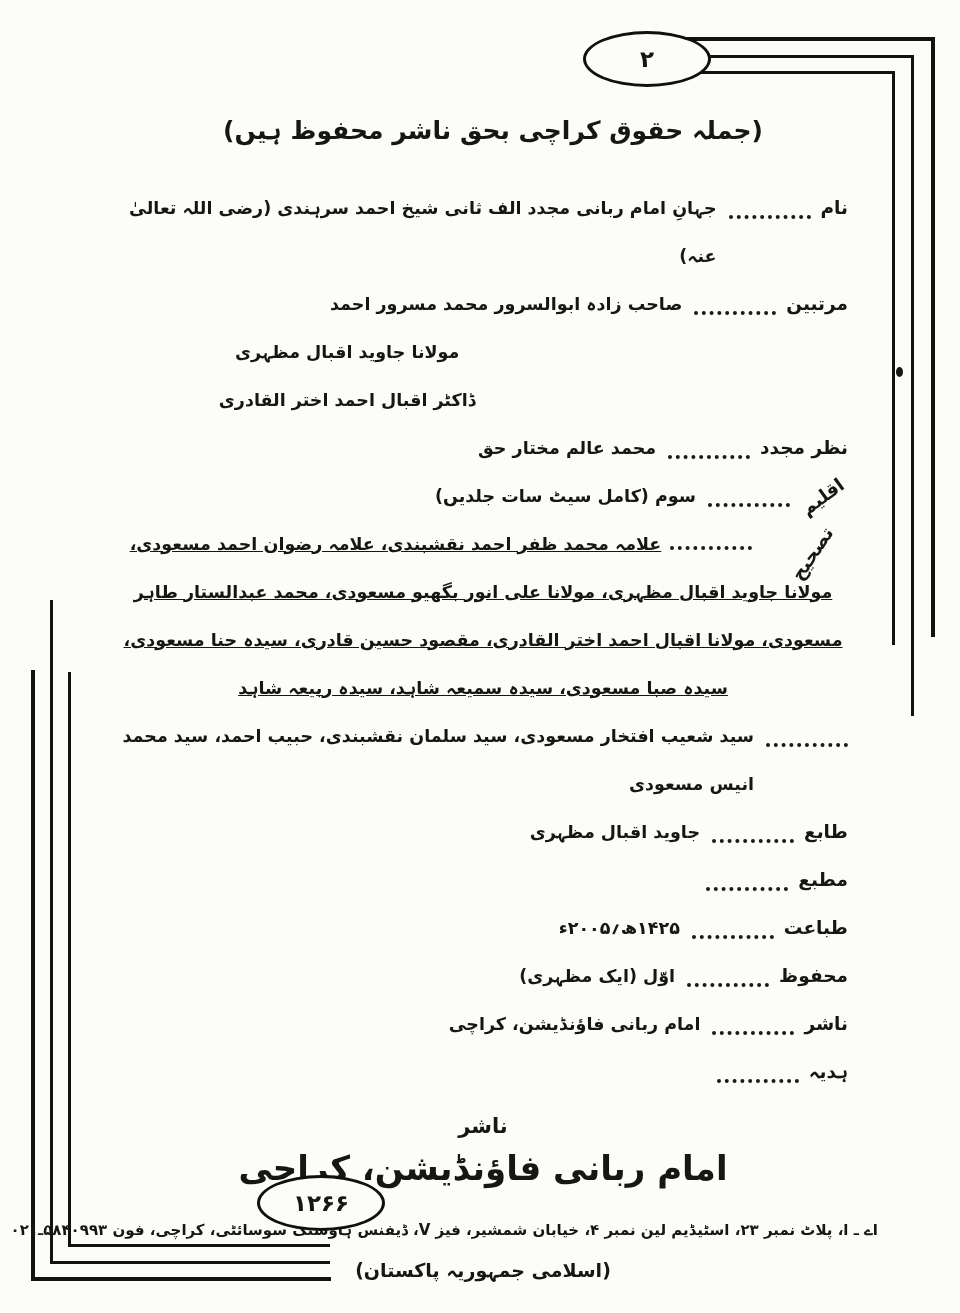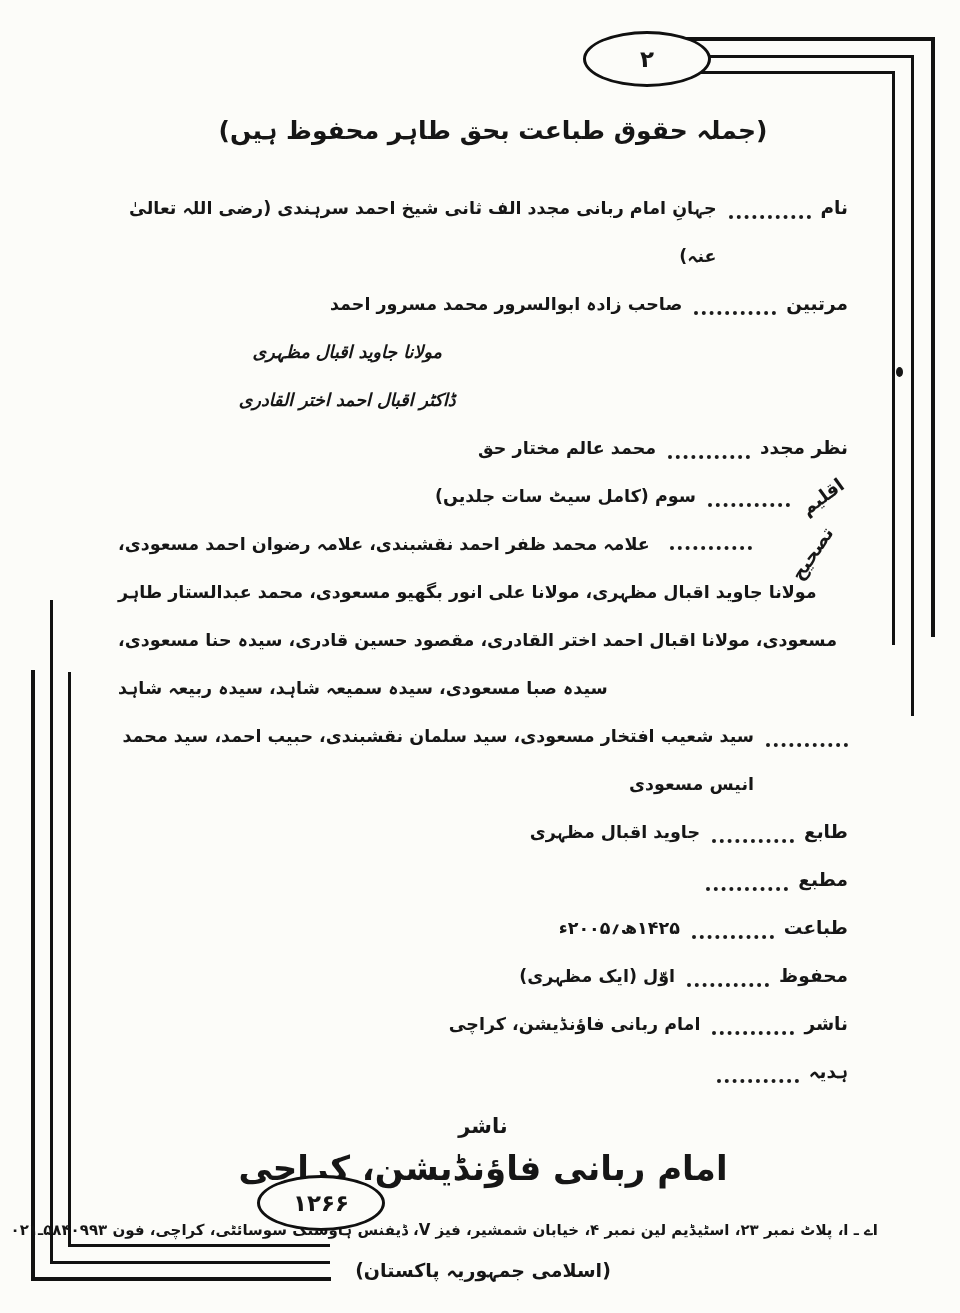--- a/index.html
+++ b/index.html
@@ -54,27 +54,27 @@
   }
   .rows{font-size:17.5px;line-height:48px;}
   .row{display:flex;align-items:flex-start;min-height:48px;}
   .lbl{font-size:18.5px;padding-left:10px;white-space:nowrap;flex:none;}
   .lbl.rot35{transform:rotate(-36deg);transform-origin:60% 55%;}
   .dots{
     flex:none;width:82px;height:0;margin-top:31px;margin-left:12px;
     border-bottom:4.2px dotted #1b1b1b;
   }
   .val{flex:1;min-width:0;}
-  .extra{display:block;text-align:center;padding-left:10px;padding-right:116px;font-style:italic;}
+  .extra{display:block;text-align:center;padding-left:10px;padding-right:116px;}
 
   
   .row-wrap{display:block;position:relative;min-height:144px;}
   .row-wrap .lbl{position:absolute;right:4px;top:14px;transform:rotate(-56deg);}
   .row-wrap .dots{position:absolute;right:96px;top:26px;margin:0;}
-  .val-full{text-indent:175px;text-align:left;}
+  .val-full{text-indent:175px;text-align:center;text-decoration:underline;}
 
   
   .pub{text-align:center;margin-top:14px;}
   .pub-title{font-size:21px;line-height:1.6;}
   .pub-name{font-size:34px;line-height:1.4;margin-top:2px;}
   .pub-address{font-size:15px;margin:28px -30px 0;white-space:nowrap;}
   .pub-country{font-size:19px;margin-top:20px;}
 </style>
 </head>
 <body>
@@ -97,21 +97,21 @@
 
   <div class="oval oval-top">
     <span>۲</span>
   </div>
   <div class="oval oval-bottom">
     <span>۱۲۶۶</span>
   </div>
 
   <div class="content">
 
-    <div class="heading">(جملہ حقوق طباعت بحق طاہر محفوظ ہیں)</div>
+    <div class="heading">(جملہ حقوق کراچی بحق ناشر محفوظ ہیں)</div>
 
     <div class="rows">
 
       <div class="row">
         <span class="lbl">نام</span>
         <span class="dots"></span>
         <span class="val">جہانِ امام ربانی مجدد الف ثانی شیخ احمد سرہندی (رضی اللہ تعالیٰ عنہ)</span>
       </div>
 
       <div class="row">

